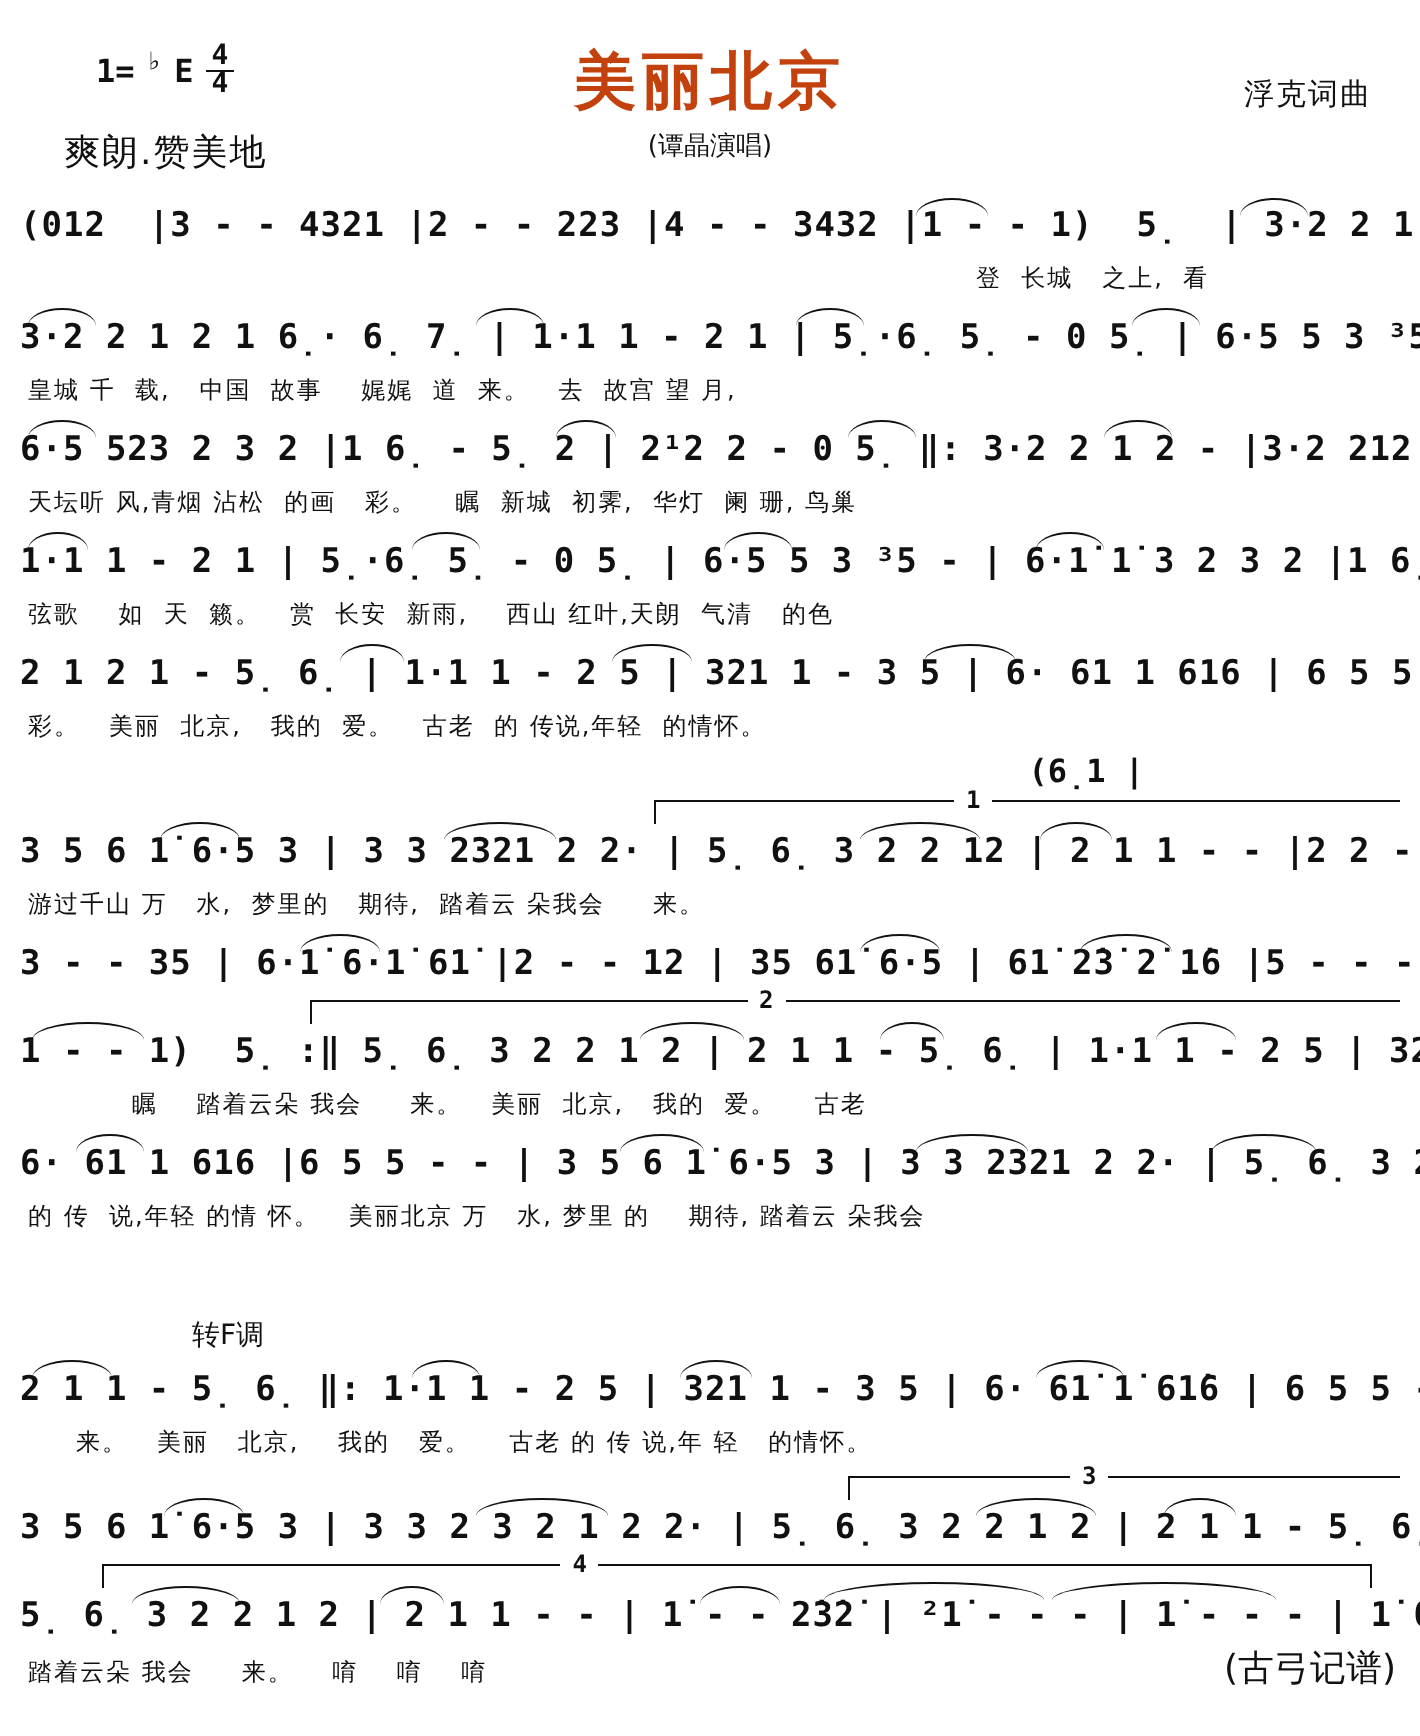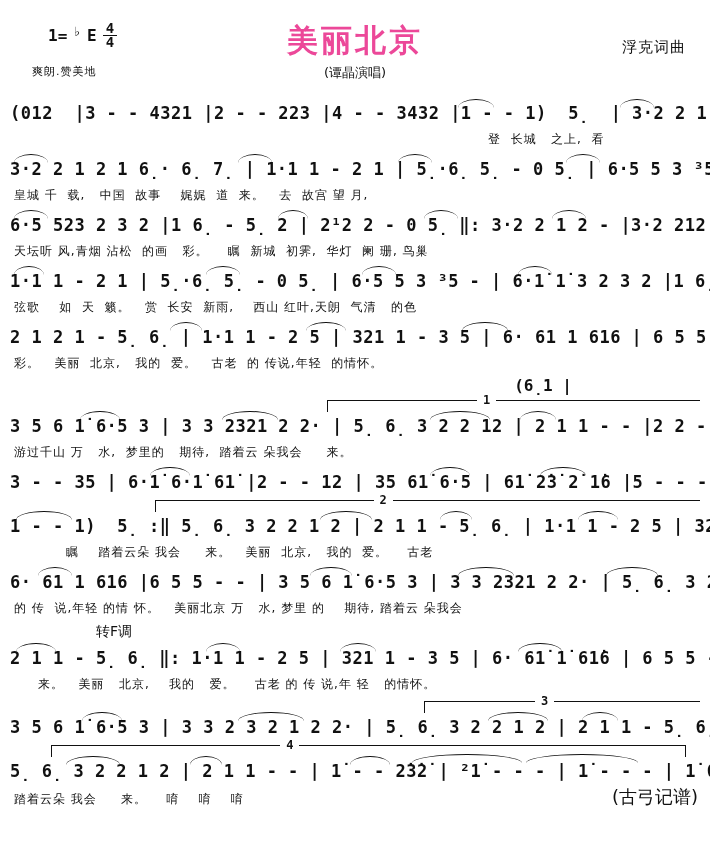--- a/index.html
+++ b/index.html
@@ -7,34 +7,34 @@
   .page{position:relative;width:690px;height:848px;margin:0 auto;padding-top:12px;}
 
   
   .header{position:relative;height:88px;}
   .keyblock{position:absolute;left:38px;top:10px;font-size:16px;font-weight:bold;
             font-family:"DejaVu Sans Mono",monospace;display:flex;align-items:center;gap:6px;}
   .flat{font-size:13px;vertical-align:super;position:relative;top:-4px;}
   .timesig{display:inline-block;text-align:center;font-size:14px;line-height:13px;font-weight:bold;}
   .timesig .tnum{display:block;padding:0 3px;}
   .timesig .tden{display:block;border-top:1.5px solid #111;padding:0 3px;}
-  .mood{position:absolute;left:22px;top:52px;font-size:11px;letter-spacing:1px;}
+  .mood{position:absolute;left:22px;top:52px;font-size:18px;letter-spacing:1px;}
   .title{position:absolute;left:0;right:0;top:8px;text-align:center;
          font-size:31px;font-weight:bold;letter-spacing:3px;}
   .subtitle{position:absolute;left:0;right:0;top:52px;text-align:center;font-size:13px;}
   .credit{position:absolute;right:14px;top:26px;font-size:15px;letter-spacing:1px;}
 
   
   .system{position:relative;margin-bottom:4px;}
   .notes{font-family:"DejaVu Sans Mono",monospace;font-weight:bold;font-size:17px;
          line-height:27px;letter-spacing:.5px;white-space:pre;}
   .lyrics{font-size:12px;line-height:25px;white-space:pre;letter-spacing:1px;}
   .pickup{font-family:"DejaVu Sans Mono",monospace;font-weight:bold;font-size:16px;
           line-height:20px;text-align:right;padding-right:128px;}
-  .modulation{font-size:14px;line-height:20px;padding-left:86px;}
+  .modulation{font-size:14px;line-height:20px;padding-left:86px;margin-top:37px;}
   .lyricrow{display:flex;justify-content:space-between;align-items:baseline;gap:20px;}
   .transcriber{font-size:18px;white-space:pre;padding-right:2px;}
 
   
   .volta{position:absolute;top:0;height:11px;border-top:1.2px solid #111;border-left:1.2px solid #111;}
   .volta.closed{border-right:1.2px solid #111;}
   .volta .vnum{position:absolute;top:-8px;left:40%;background:#fff;padding:0 6px;
                font-size:12px;font-weight:bold;font-family:"DejaVu Sans Mono",monospace;}
   .has-volta{padding-top:13px;}
 
@@ -51,21 +51,21 @@
     <div class="keyblock">
       <span>1=</span>
         <span class="flat">♭</span>
         <span>E</span>
       <span class="timesig">
         <span class="tnum">4</span>
         <span class="tden">4</span>
       </span>
     </div>
     <div class="mood">爽朗.赞美地</div>
-    <div class="title" id="title" style="color: #ec4899;">美丽北京</div>
+    <div class="title" id="title" style="color: #c2410c;">美丽北京</div>
     <div class="subtitle">(谭晶演唱)</div>
     <div class="credit">浮克词曲</div>
   </div>
 
   <div class="system">
     <span class="arc" style="left:448px;top:-1px;width:36px"></span>
     <span class="arc" style="left:610px;top:-1px;width:34px"></span>
     <div class="notes">(012  |3 - - 4321 |2 - - 223 |4 - - 3432 |1 - - 1)  5̣  | 3·2 2 1 2· 5̣ |</div>
     <div class="lyrics" style="padding-left:478px">登  长城   之上,  看</div>
   </div>

